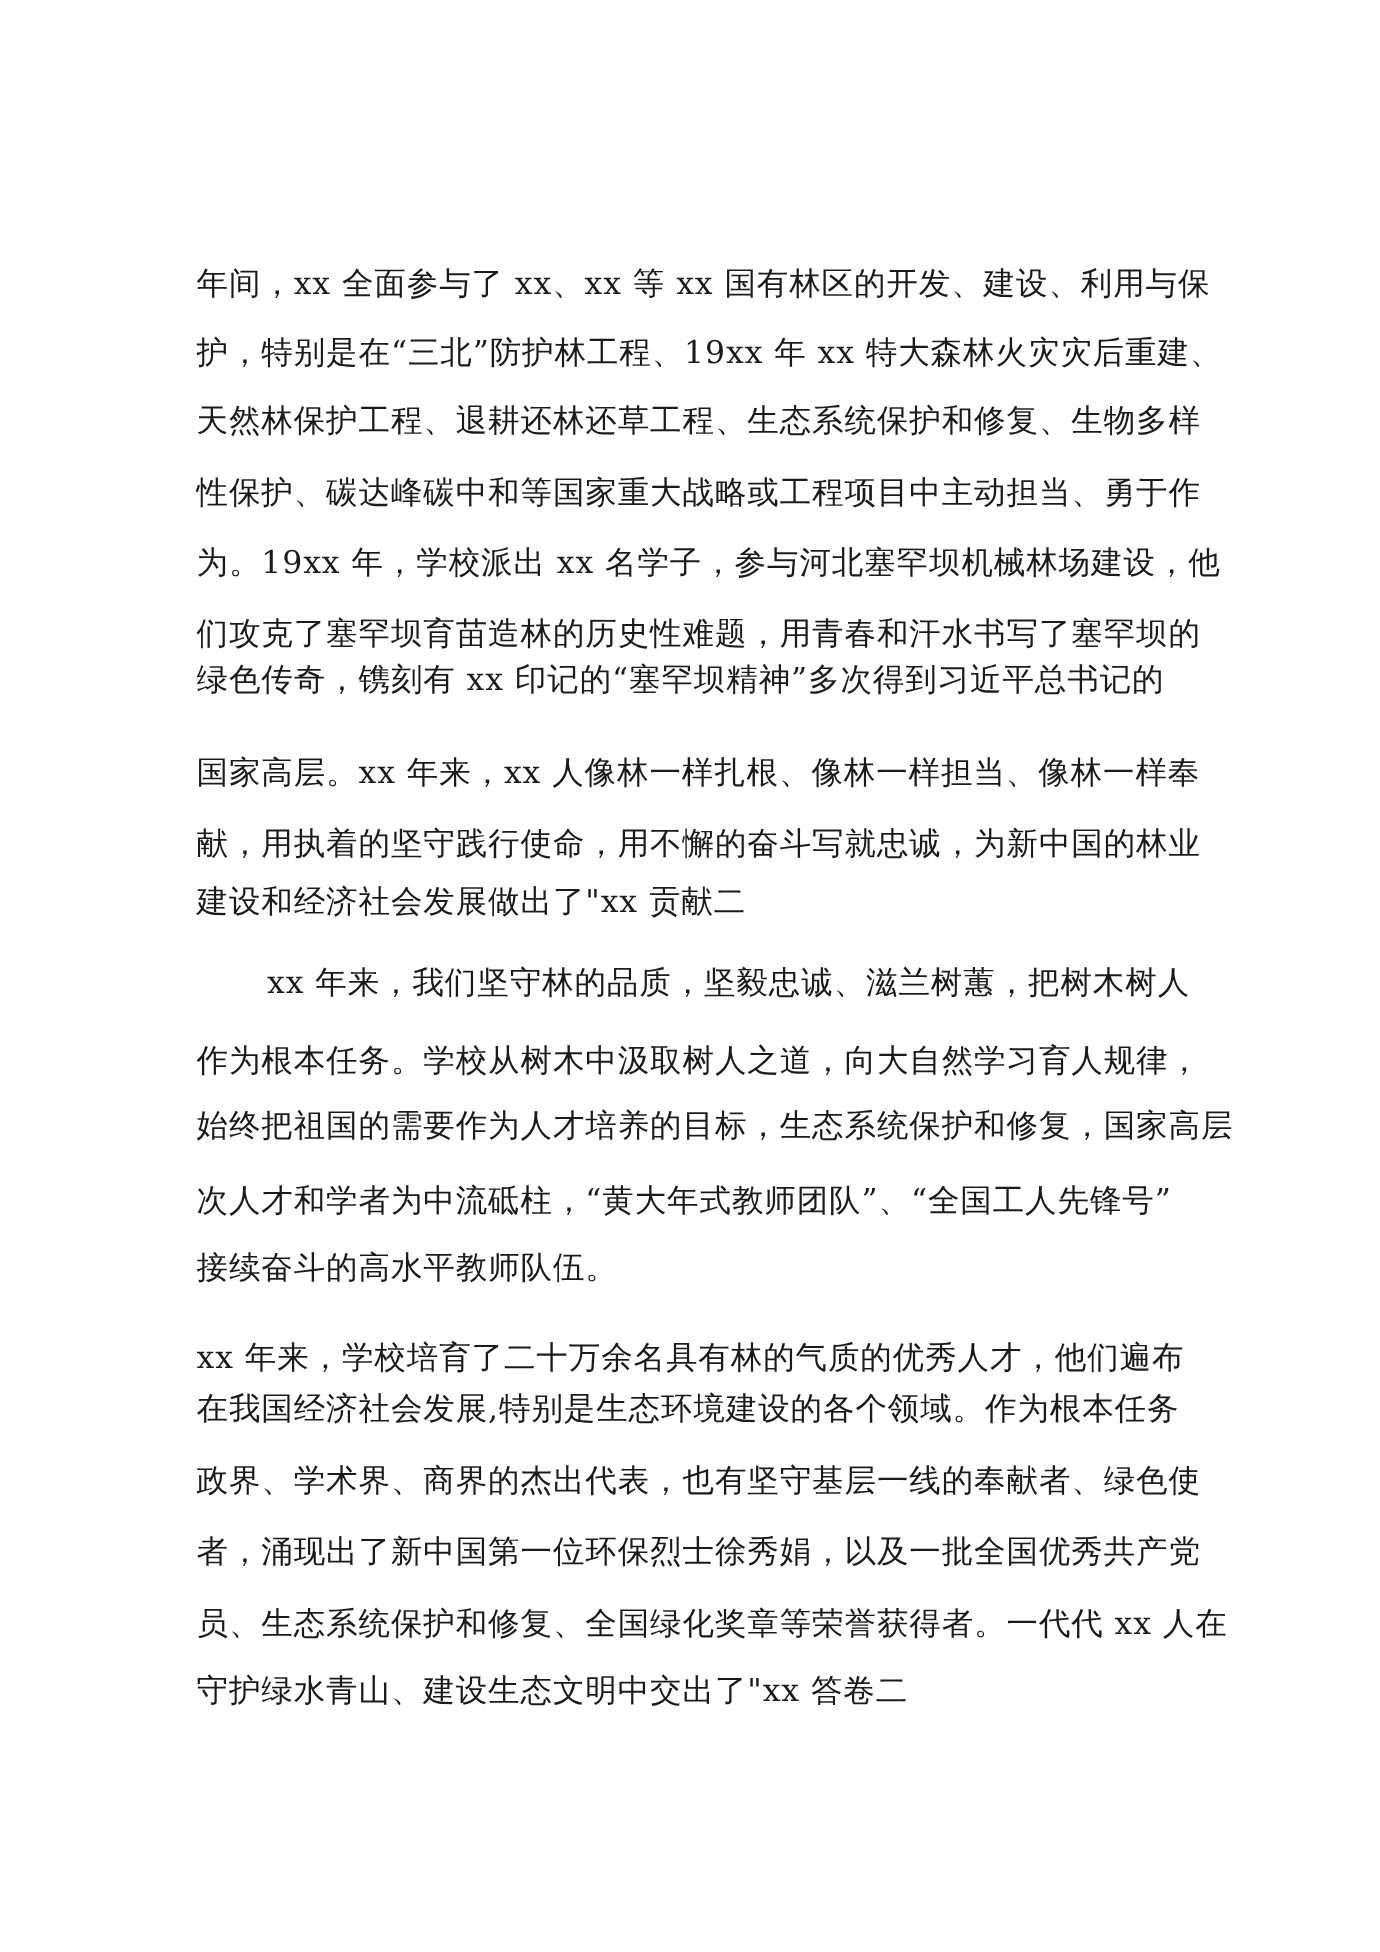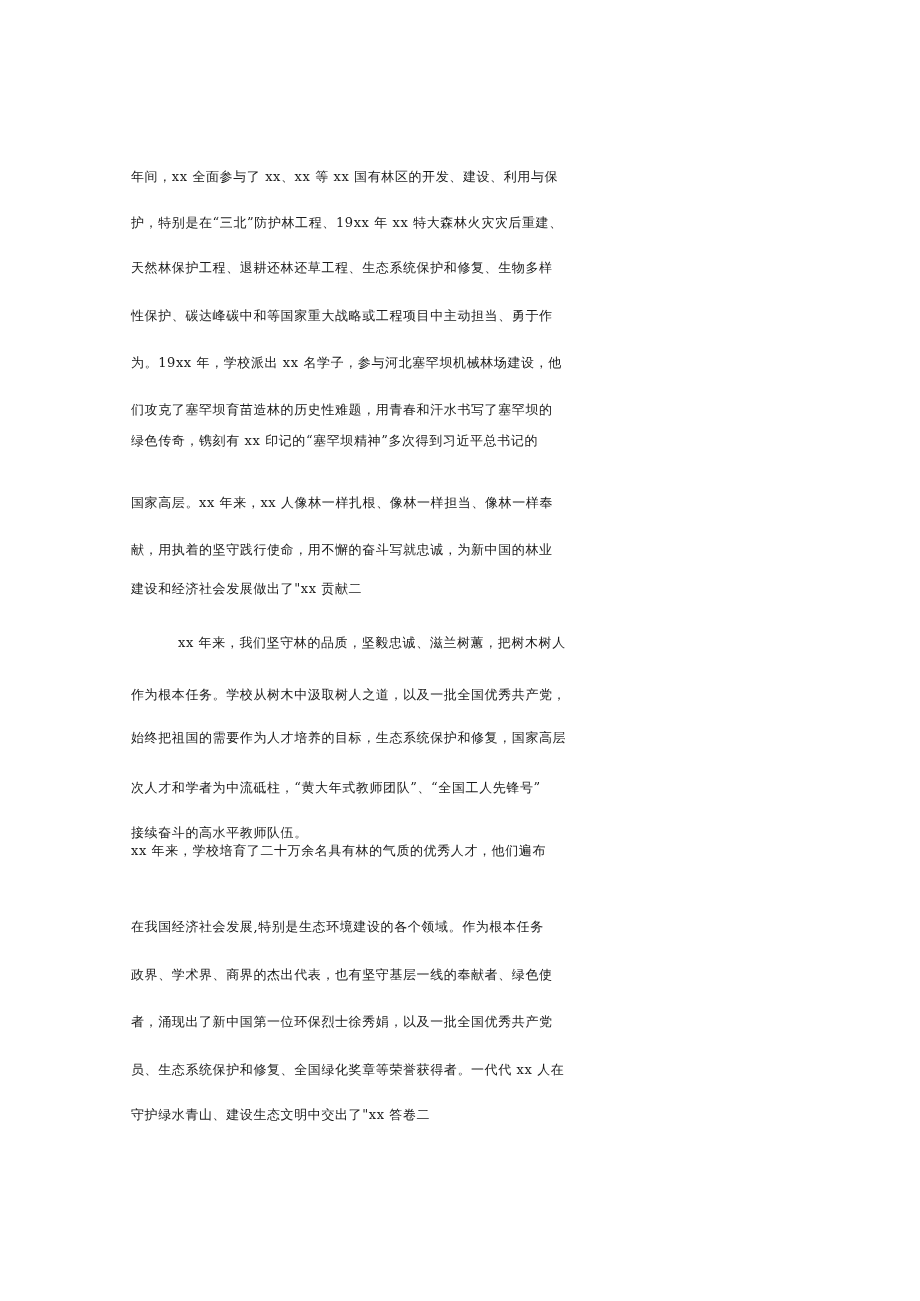--- a/index.html
+++ b/index.html
@@ -7,24 +7,25 @@
   .page {
     position: absolute; left: 0; top: 0; width: 920px; height: 1301px;
     background: #ffffff;
   }
   .line {
     position: absolute;
     left: 131px;
     height: 26px;
     line-height: 26px;
     font-family: "DejaVu Serif", "Liberation Serif", serif;
-    font-size: 13px;
+    font-size: 21px;
     color: #1a1a1a;
     white-space: nowrap;
     letter-spacing: 0.6px;
+    margin-top: 12px;
   }
   .line.indent { left: 178px; }
 </style>
 </head>
 <body>
 
 <div class="page">
 
   <div>
     <div class="line" style="top:164px">年间，xx 全面参与了 xx、xx 等 xx 国有林区的开发、建设、利用与保</div>
@@ -34,28 +35,28 @@
     <div class="line" style="top:350px">为。19xx 年，学校派出 xx 名学子，参与河北塞罕坝机械林场建设，他</div>
     <div class="line" style="top:397px">们攻克了塞罕坝育苗造林的历史性难题，用青春和汗水书写了塞罕坝的</div>
     <div class="line" style="top:428px">绿色传奇，镌刻有 xx 印记的“塞罕坝精神”多次得到习近平总书记的</div>
     <div class="line" style="top:490px">国家高层。xx 年来，xx 人像林一样扎根、像林一样担当、像林一样奉</div>
     <div class="line" style="top:537px">献，用执着的坚守践行使命，用不懈的奋斗写就忠诚，为新中国的林业</div>
     <div class="line" style="top:576px">建设和经济社会发展做出了"xx 贡献二</div>
   </div>
 
   <div>
     <div class="line indent" style="top:630px">xx 年来，我们坚守林的品质，坚毅忠诚、滋兰树蕙，把树木树人</div>
-    <div class="line" style="top:682px">作为根本任务。学校从树木中汲取树人之道，以及一批全国优秀共产党，</div>
+    <div class="line" style="top:682px">作为根本任务。学校从树木中汲取树人之道，向大自然学习育人规律，</div>
     <div class="line" style="top:725px">始终把祖国的需要作为人才培养的目标，生态系统保护和修复，国家高层</div>
     <div class="line" style="top:775px">次人才和学者为中流砥柱，“黄大年式教师团队”、“全国工人先锋号”</div>
     <div class="line" style="top:820px">接续奋斗的高水平教师队伍。</div>
   </div>
 
   <div>
-    <div class="line" style="top:838px">xx 年来，学校培育了二十万余名具有林的气质的优秀人才，他们遍布</div>
+    <div class="line" style="top:880px">xx 年来，学校培育了二十万余名具有林的气质的优秀人才，他们遍布</div>
     <div class="line" style="top:914px">在我国经济社会发展,特别是生态环境建设的各个领域。作为根本任务</div>
     <div class="line" style="top:962px">政界、学术界、商界的杰出代表，也有坚守基层一线的奉献者、绿色使</div>
     <div class="line" style="top:1009px">者，涌现出了新中国第一位环保烈士徐秀娟，以及一批全国优秀共产党</div>
     <div class="line" style="top:1057px">员、生态系统保护和修复、全国绿化奖章等荣誉获得者。一代代 xx 人在</div>
     <div class="line" style="top:1102px">守护绿水青山、建设生态文明中交出了"xx 答卷二</div>
   </div>
 
 </div>
 
 </body></html>

